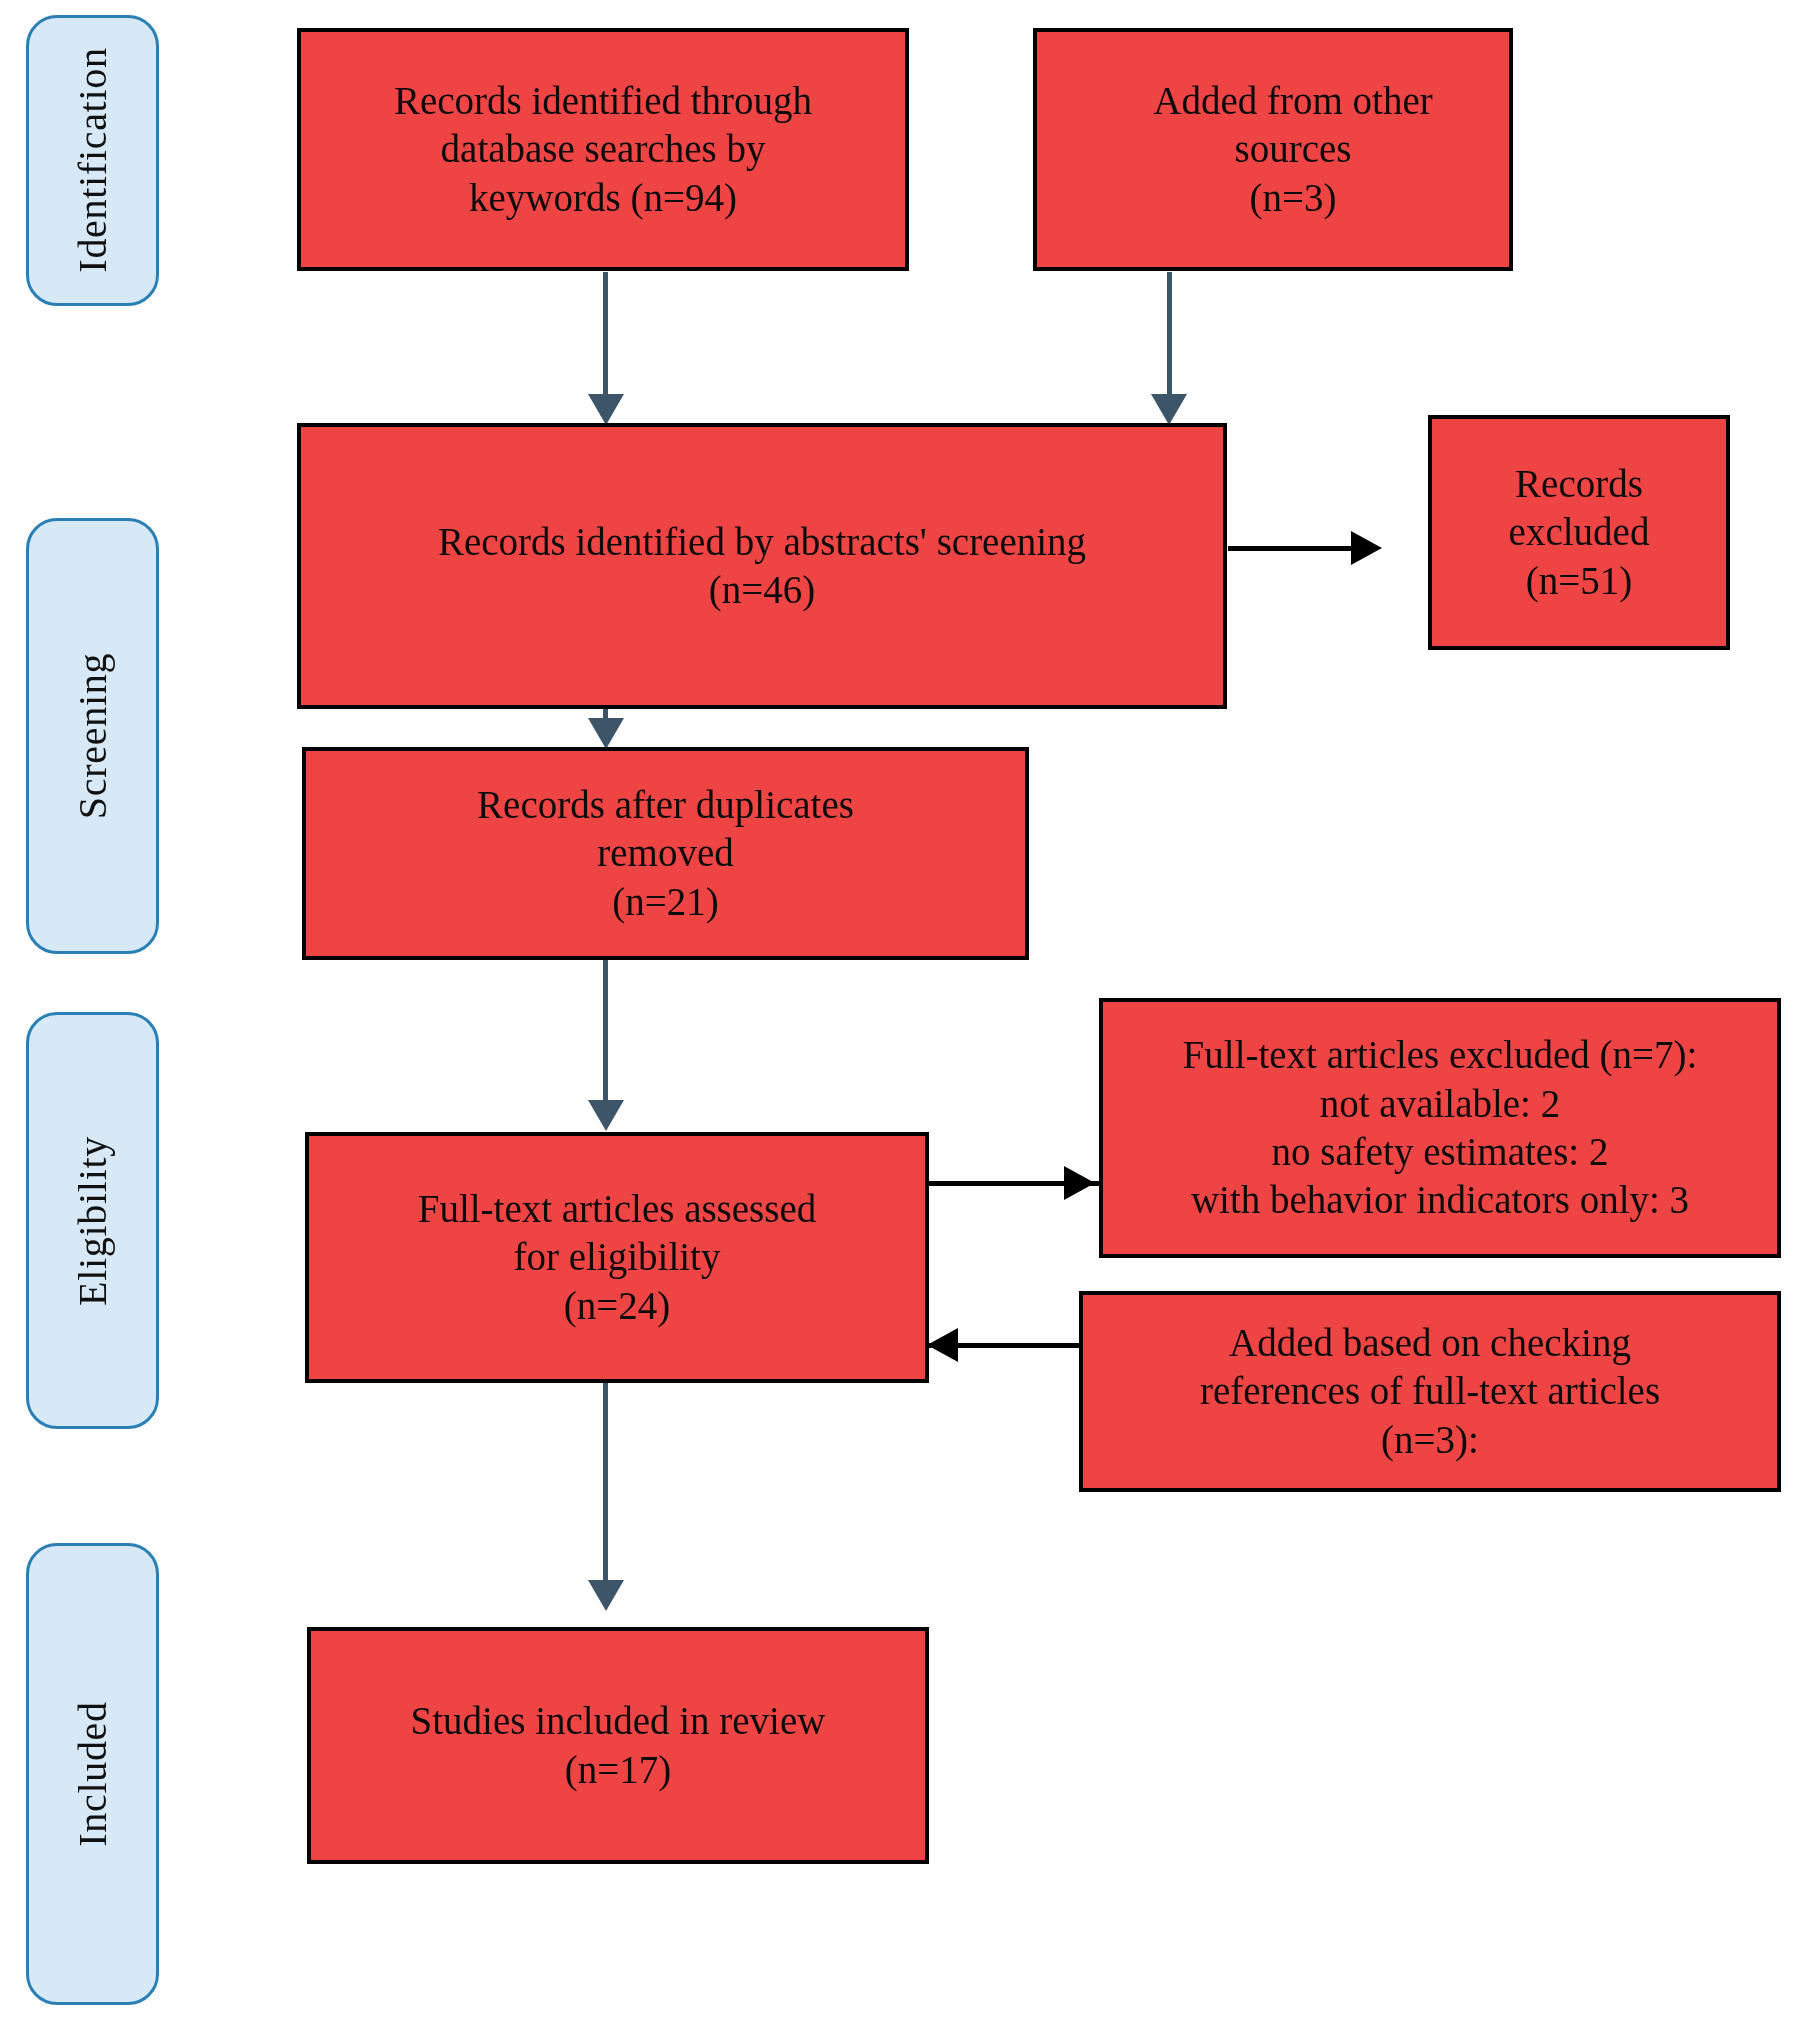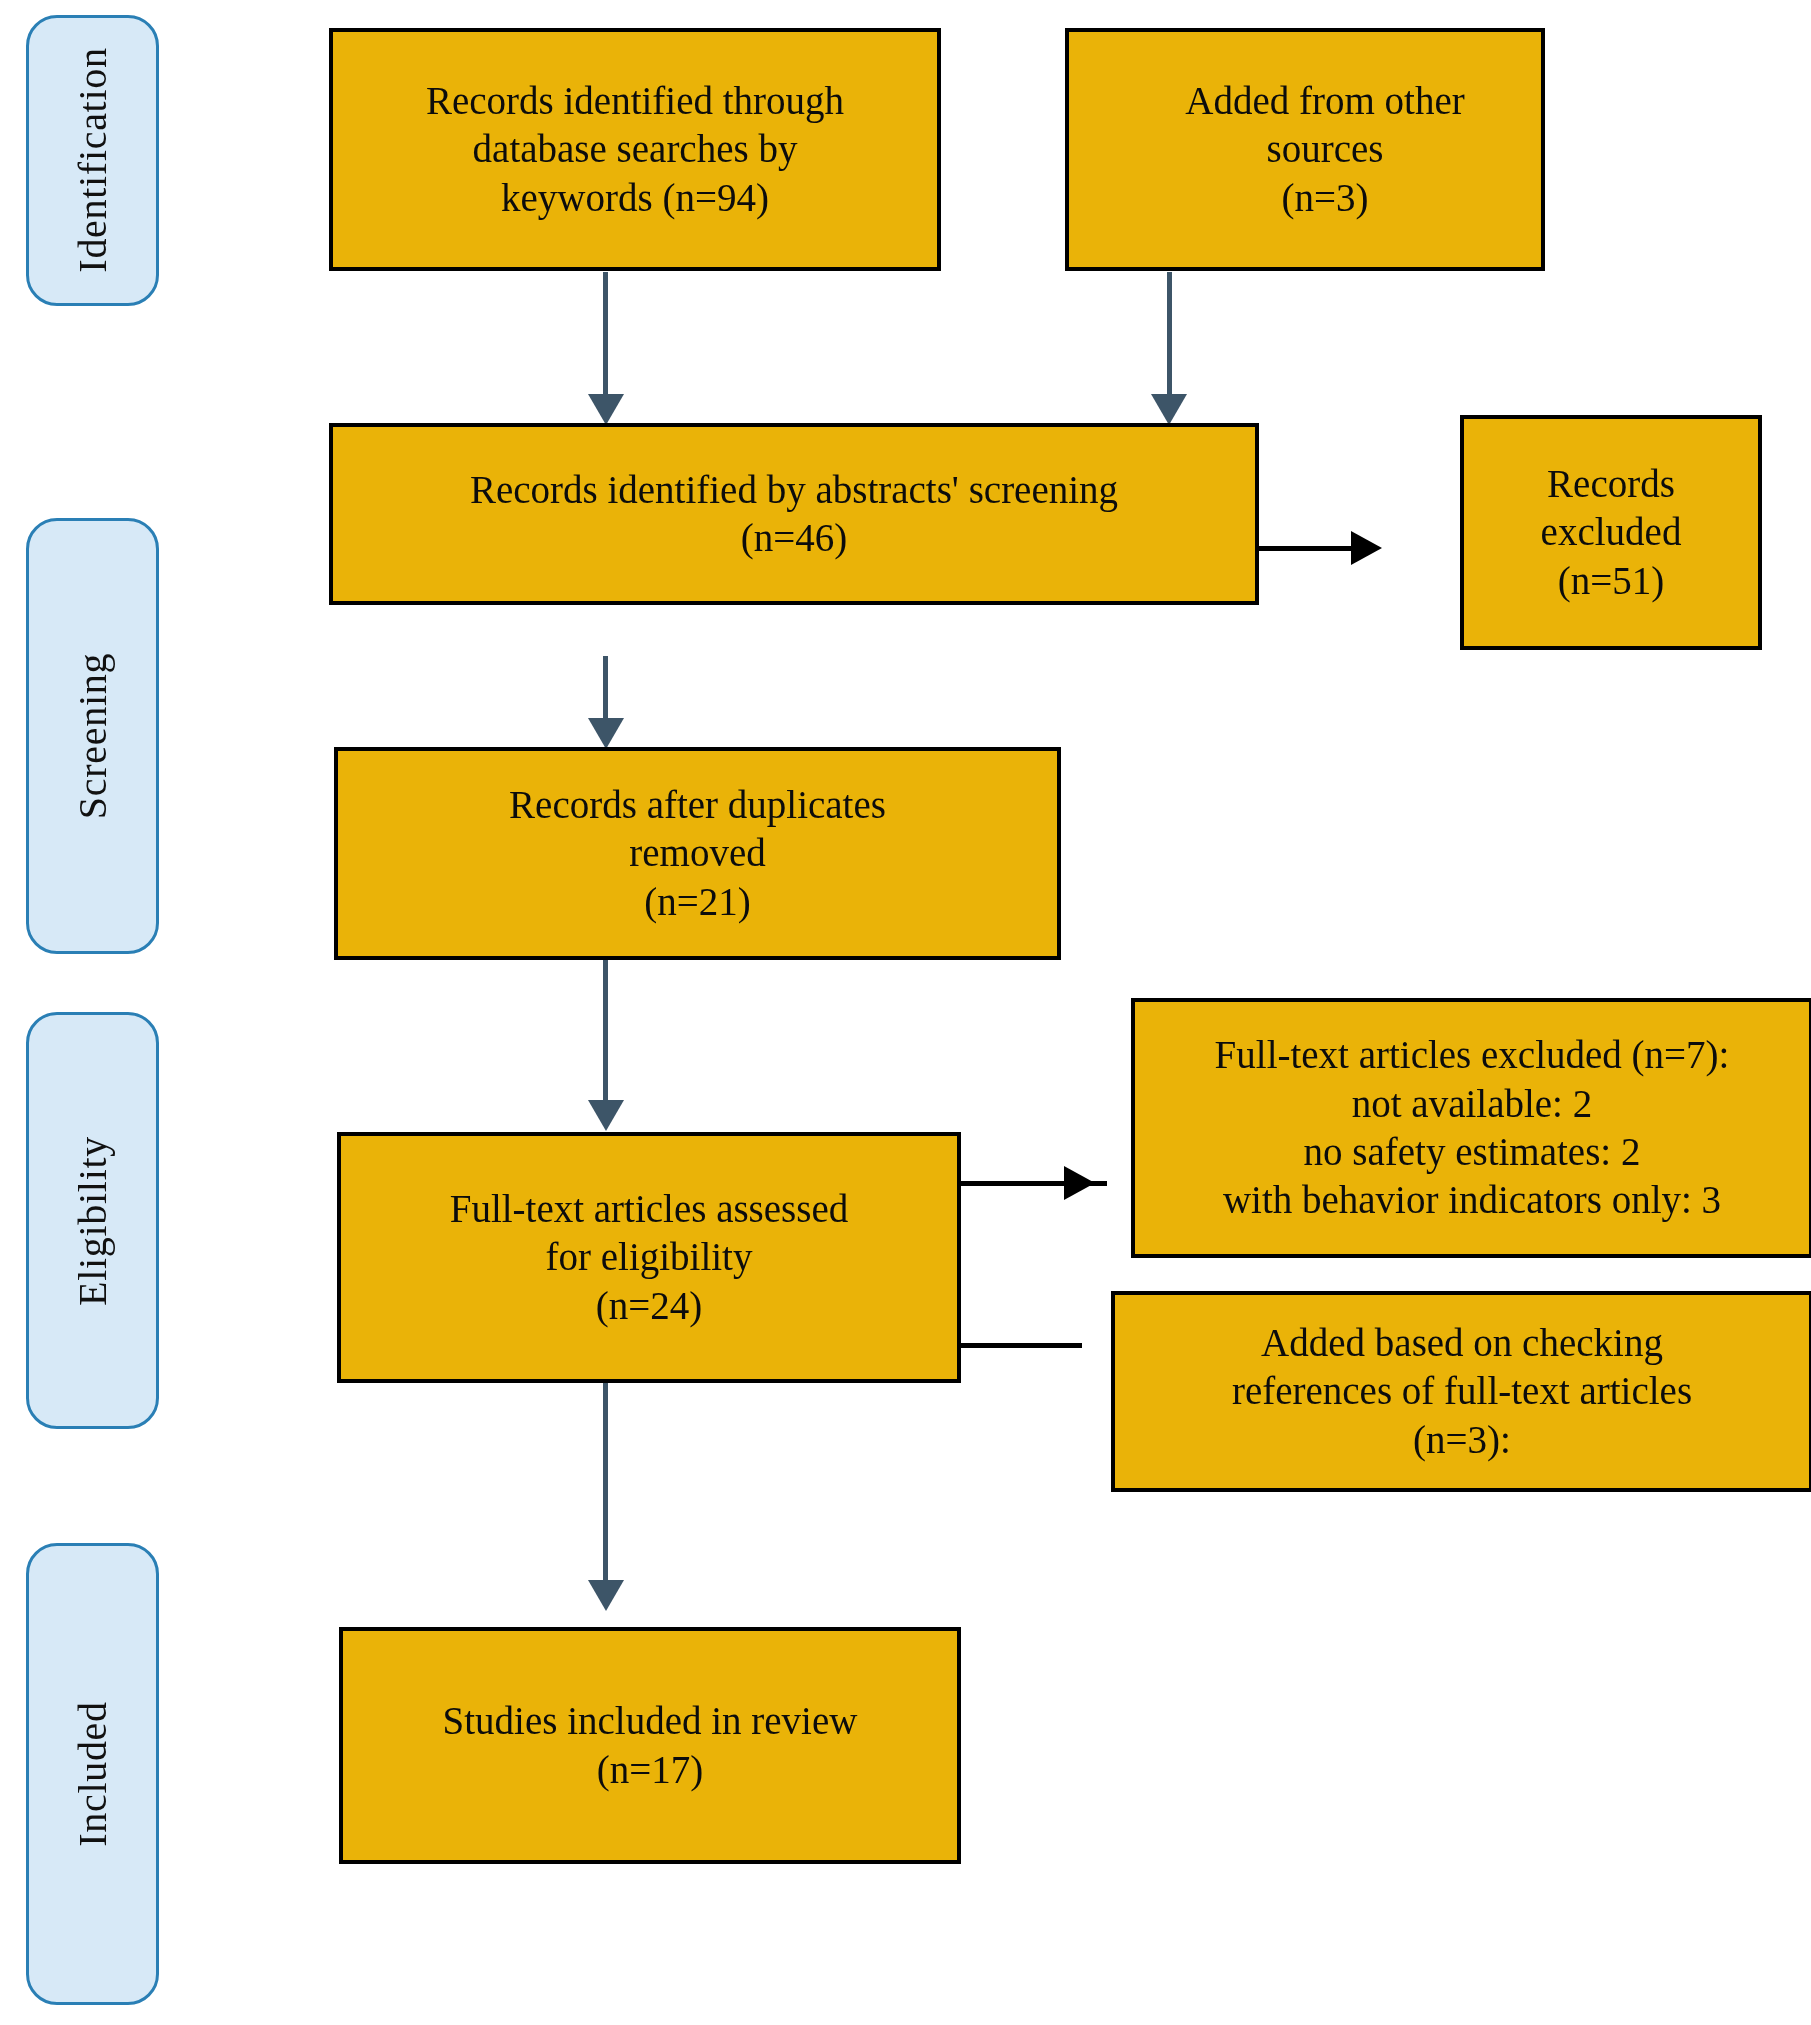--- a/index.html
+++ b/index.html
@@ -9,23 +9,23 @@
   #stage{position:absolute;left:0;top:0;width:1811px;height:2025px;overflow:hidden;}
 
   
   .pill{position:absolute;background:#d7e9f7;border:3.4px solid #2a7fb5;
         border-radius:31px;box-sizing:border-box;}
   .pill .plabel{position:absolute;left:50%;top:50%;
         transform:translate(-50%,-50%) rotate(-90deg);
         white-space:nowrap;font-size:40px;color:#111;letter-spacing:0.7px;}
 
   
-  .fbox{position:absolute;background:#eab308;border:4px solid #000000;
+  .fbox{position:absolute;background:#ef4444;border:4px solid #000000;
         box-sizing:border-box;display:flex;align-items:center;
-        justify-content:center;margin-left:32px;}
+        justify-content:center;}
   .fbox .btext{width:100%;text-align:center;font-size:39px;line-height:1.24;
         color:#0c0c0c;padding:0 9.4px;box-sizing:border-box;white-space:pre-line;}
 
   
   .vline{position:absolute;background:#3d5568;width:4.7px;}
   .varrow{position:absolute;width:0;height:0;
         border-left:18px solid transparent;border-right:18px solid transparent;
         border-top:31px solid #3d5568;}
   .hline{position:absolute;background:#000000;height:4.7px;}
   .harrow-r{position:absolute;width:0;height:0;
@@ -85,21 +85,21 @@
 database searches by
 keywords (n=94)</div>
   </div>
 
   <div class="fbox" style="left:1033px;top:28px;width:480px;height:243px;padding-left:40px;">
     <div class="btext">Added from other
 sources
 (n=3)</div>
   </div>
 
-  <div class="fbox" style="left:297px;top:423px;width:930px;height:182px;">
+  <div class="fbox" style="left:297px;top:423px;width:930px;height:286px;">
     <div class="btext">Records identified by abstracts' screening
 (n=46)</div>
   </div>
 
   <div class="fbox" style="left:1428px;top:415px;width:302px;height:235px;">
     <div class="btext">Records
 excluded
 (n=51)</div>
   </div>
 

